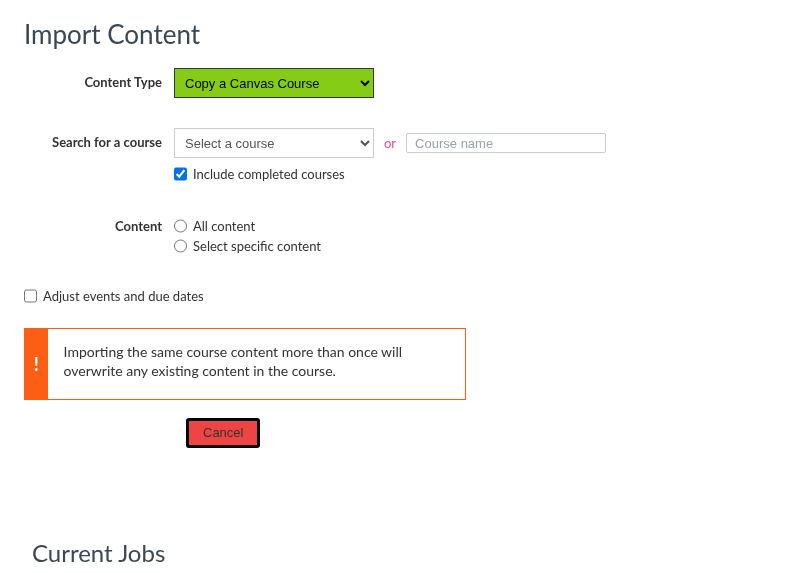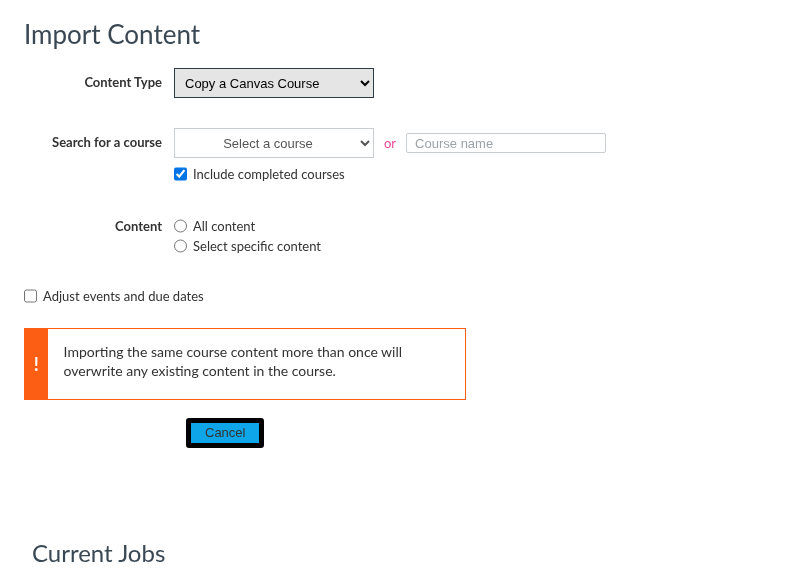--- a/index.html
+++ b/index.html
@@ -32,33 +32,32 @@
       color: #333;
     }
     .form-control-col {
       flex: 0 0 auto;
     }
     select.combo {
       border: 1px solid #2d3b45;
       height: 30px;
       font-size: 13px;
       padding: 2px 6px;
-      background: #e5e5e5;
+      background: #84cc16;
       min-width: 200px;
       width: 200px;
     }
     select.course-select {
       border: 1px solid #c7cdd1;
       height: 30px;
       font-size: 13px;
       padding: 2px 6px;
       width: 200px;
       background: #fff;
       color: #555;
-      text-align: center;
     }
     .or-text { margin: 0 10px; color: #ec4899; line-height: 30px; font-size: 13px;}
     input.course-name {
       height: 20px;
       border: 1px solid #c7cdd1;
       border-radius: 2px;
       padding: 0 8px;
       font-size: 13px;
       width: 200px;
     }
@@ -100,22 +99,22 @@
     }
     .button-row { margin-left: 162px; display: flex; gap: 8px; }
     button.btn {
       height: 30px;
       padding: 0 14px;
       font-size: 13px;
       border-radius: 3px;
       cursor: pointer;
     }
     button.btn-cancel {
-      background: #0ea5e9;
-      border: 5px solid #000000;
+      background: #ef4444;
+      border: 3px solid #000000;
       color: #333;
     }
     button.btn-primary {
       background: #0e2a66;
       border: 1px solid #0e2a66;
       color: #fff;
       padding: 0 30px;
     }
     .jobs-section { margin-top: 90px; }
     h2.jobs-title {

